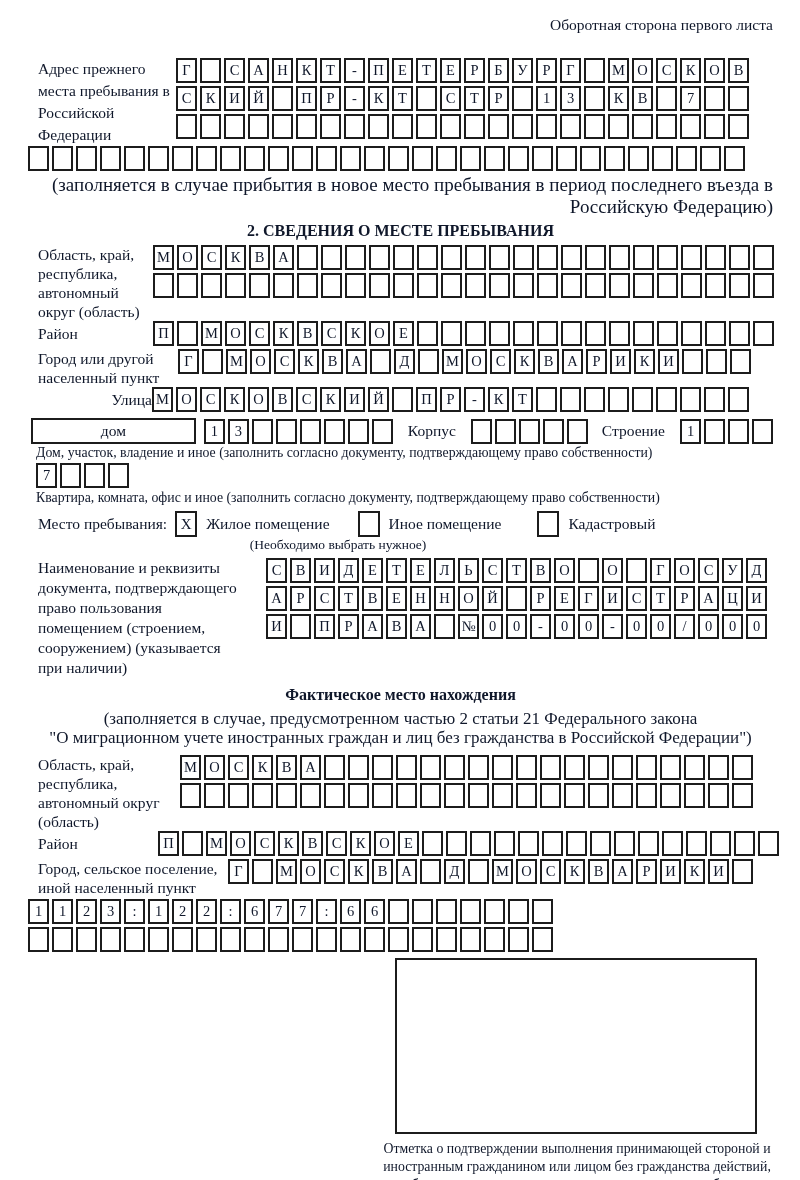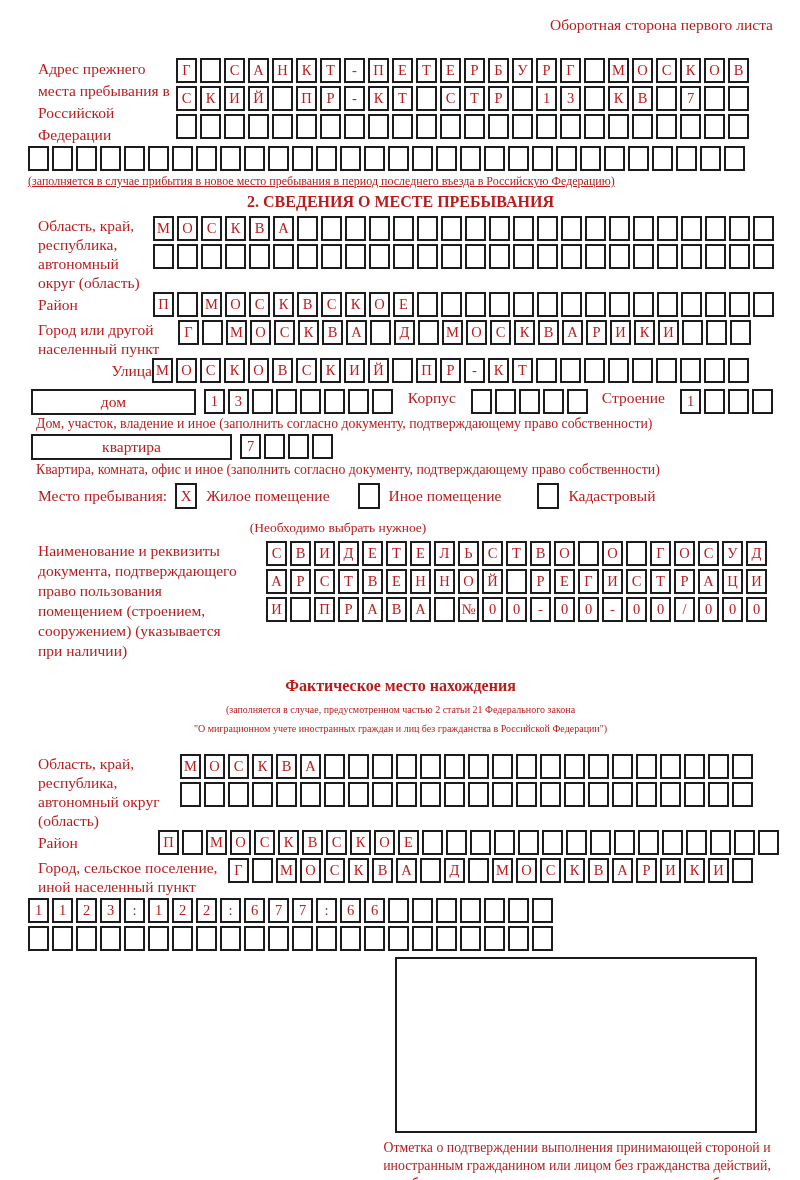--- a/index.html
+++ b/index.html
@@ -3,63 +3,63 @@
 <meta charset="utf-8">
 <style>
   * { margin:0; padding:0; box-sizing:border-box; }
   html,body { background:#ffffff; }
   body { width:800px; }
   .page {
     position:relative;
     width:800px; height:1180px;
     padding:16px 27px 0 28px;
     font-family:"Liberation Serif","DejaVu Serif",serif;
-    color:#b91c1c;
+    color:#0f172a;
     overflow:hidden;
     background:#ffffff;
   }
   .note { text-align:right; font-size:15.5px; margin-bottom:24px; }
   .box-row { display:flex; gap:3px; margin-bottom:3px; }
   .cbox {
     flex:0 0 21px; width:21px; height:25px;
     border:2px solid #1c1c1c;
     display:flex; align-items:center; justify-content:center;
     font-size:14.5px; line-height:1; background:#fff;
   }
   .field { display:flex; align-items:flex-start; }
   .flabel { font-size:15.5px; line-height:19px; padding-left:10px; flex:0 0 auto; }
   .flabel.sl { line-height:25px; }
   .rows { display:flex; flex-direction:column; }
-  .caption { font-size:12px; text-align:left;text-decoration:underline; }
+  .caption { font-size:19px; text-align:right; }
   .caption-left { font-size:13.8px; padding-left:8px; margin:1px 0 2px 0; }
   .sec-title { font-size:16px; font-weight:bold; text-align:center; margin:4px 0 5px 0; }
   .label-box {
     height:26px; border:2px solid #1c1c1c; display:flex;
     align-items:center; justify-content:center; font-size:15.5px; background:#fff;
   }
-  .dom-row { display:flex; margin-top:3px; }
+  .dom-row { display:flex; align-items:center; margin-top:3px; }
   .inline-label { font-size:15.5px; margin:0 15px; }
   .mesto-row { display:flex; align-items:center; margin-top:5px; font-size:15.5px;text-align:right; }
   .checkbox {
     width:22px; height:26px; border:2px solid #1c1c1c;
     display:flex; align-items:center; justify-content:center;
     font-size:15px; margin-left:8px; background:#fff;
   }
   .opt-label { margin-left:9px; margin-right:20px; }
-  .mesto-caption { font-size:13.5px; text-align:center; width:330px; margin-left:145px; margin-top:11px; }
-  .fact-caption { font-size:10px; text-align:center; line-height:19px; }
+  .mesto-caption { font-size:13.5px; text-align:center; width:330px; margin-left:145px; margin-top:0; }
+  .fact-caption { font-size:17px; text-align:center; line-height:19px; }
   .stamp-box {
     width:362px; height:176px; border:2px solid #1c1c1c;
     margin-left:367px; margin-top:3px; background:#fff;
   }
   .footer-caption {
     width:402px; margin-left:348px; margin-top:6px;
     font-size:13.8px; line-height:18px; text-align:center;
   }
-  .mt2{margin-top:2px;} .mt4{margin-top:16px;} .mt5{margin-top:5px;gap:18px;}
+  .mt2{margin-top:2px;} .mt4{margin-top:8px;} .mt5{margin-top:5px;gap:18px;}
 </style>
 </head>
 <body>
 
 <div class="page">
 
   <div class="note">Оборотная сторона первого листа</div>
 
   <div class="field">
     <div class="flabel" style="width:148px; line-height:22px;">Адрес прежнего места пребывания в Российской Федерации</div>
@@ -359,21 +359,20 @@
     <div class="box-row" style="margin-bottom:0;">
         <span class="cbox">1</span>
         <span class="cbox"></span>
         <span class="cbox"></span>
         <span class="cbox"></span>
       </div>
   </div>
   <div class="caption-left">Дом, участок, владение и иное (заполнить согласно документу, подтверждающему право собственности)</div>
 
   <div class="dom-row mt2">
-    <div class="label-box" style="width:201px; margin-left:3px;">квартира</div>
     <div class="box-row" style="margin-left:8px; margin-bottom:0;">
         <span class="cbox">7</span>
         <span class="cbox"></span>
         <span class="cbox"></span>
         <span class="cbox"></span>
       </div>
   </div>
   <div class="caption-left mt2">Квартира, комната, офис и иное (заполнить согласно документу, подтверждающему право собственности)</div>
 
   <div class="mesto-row">

